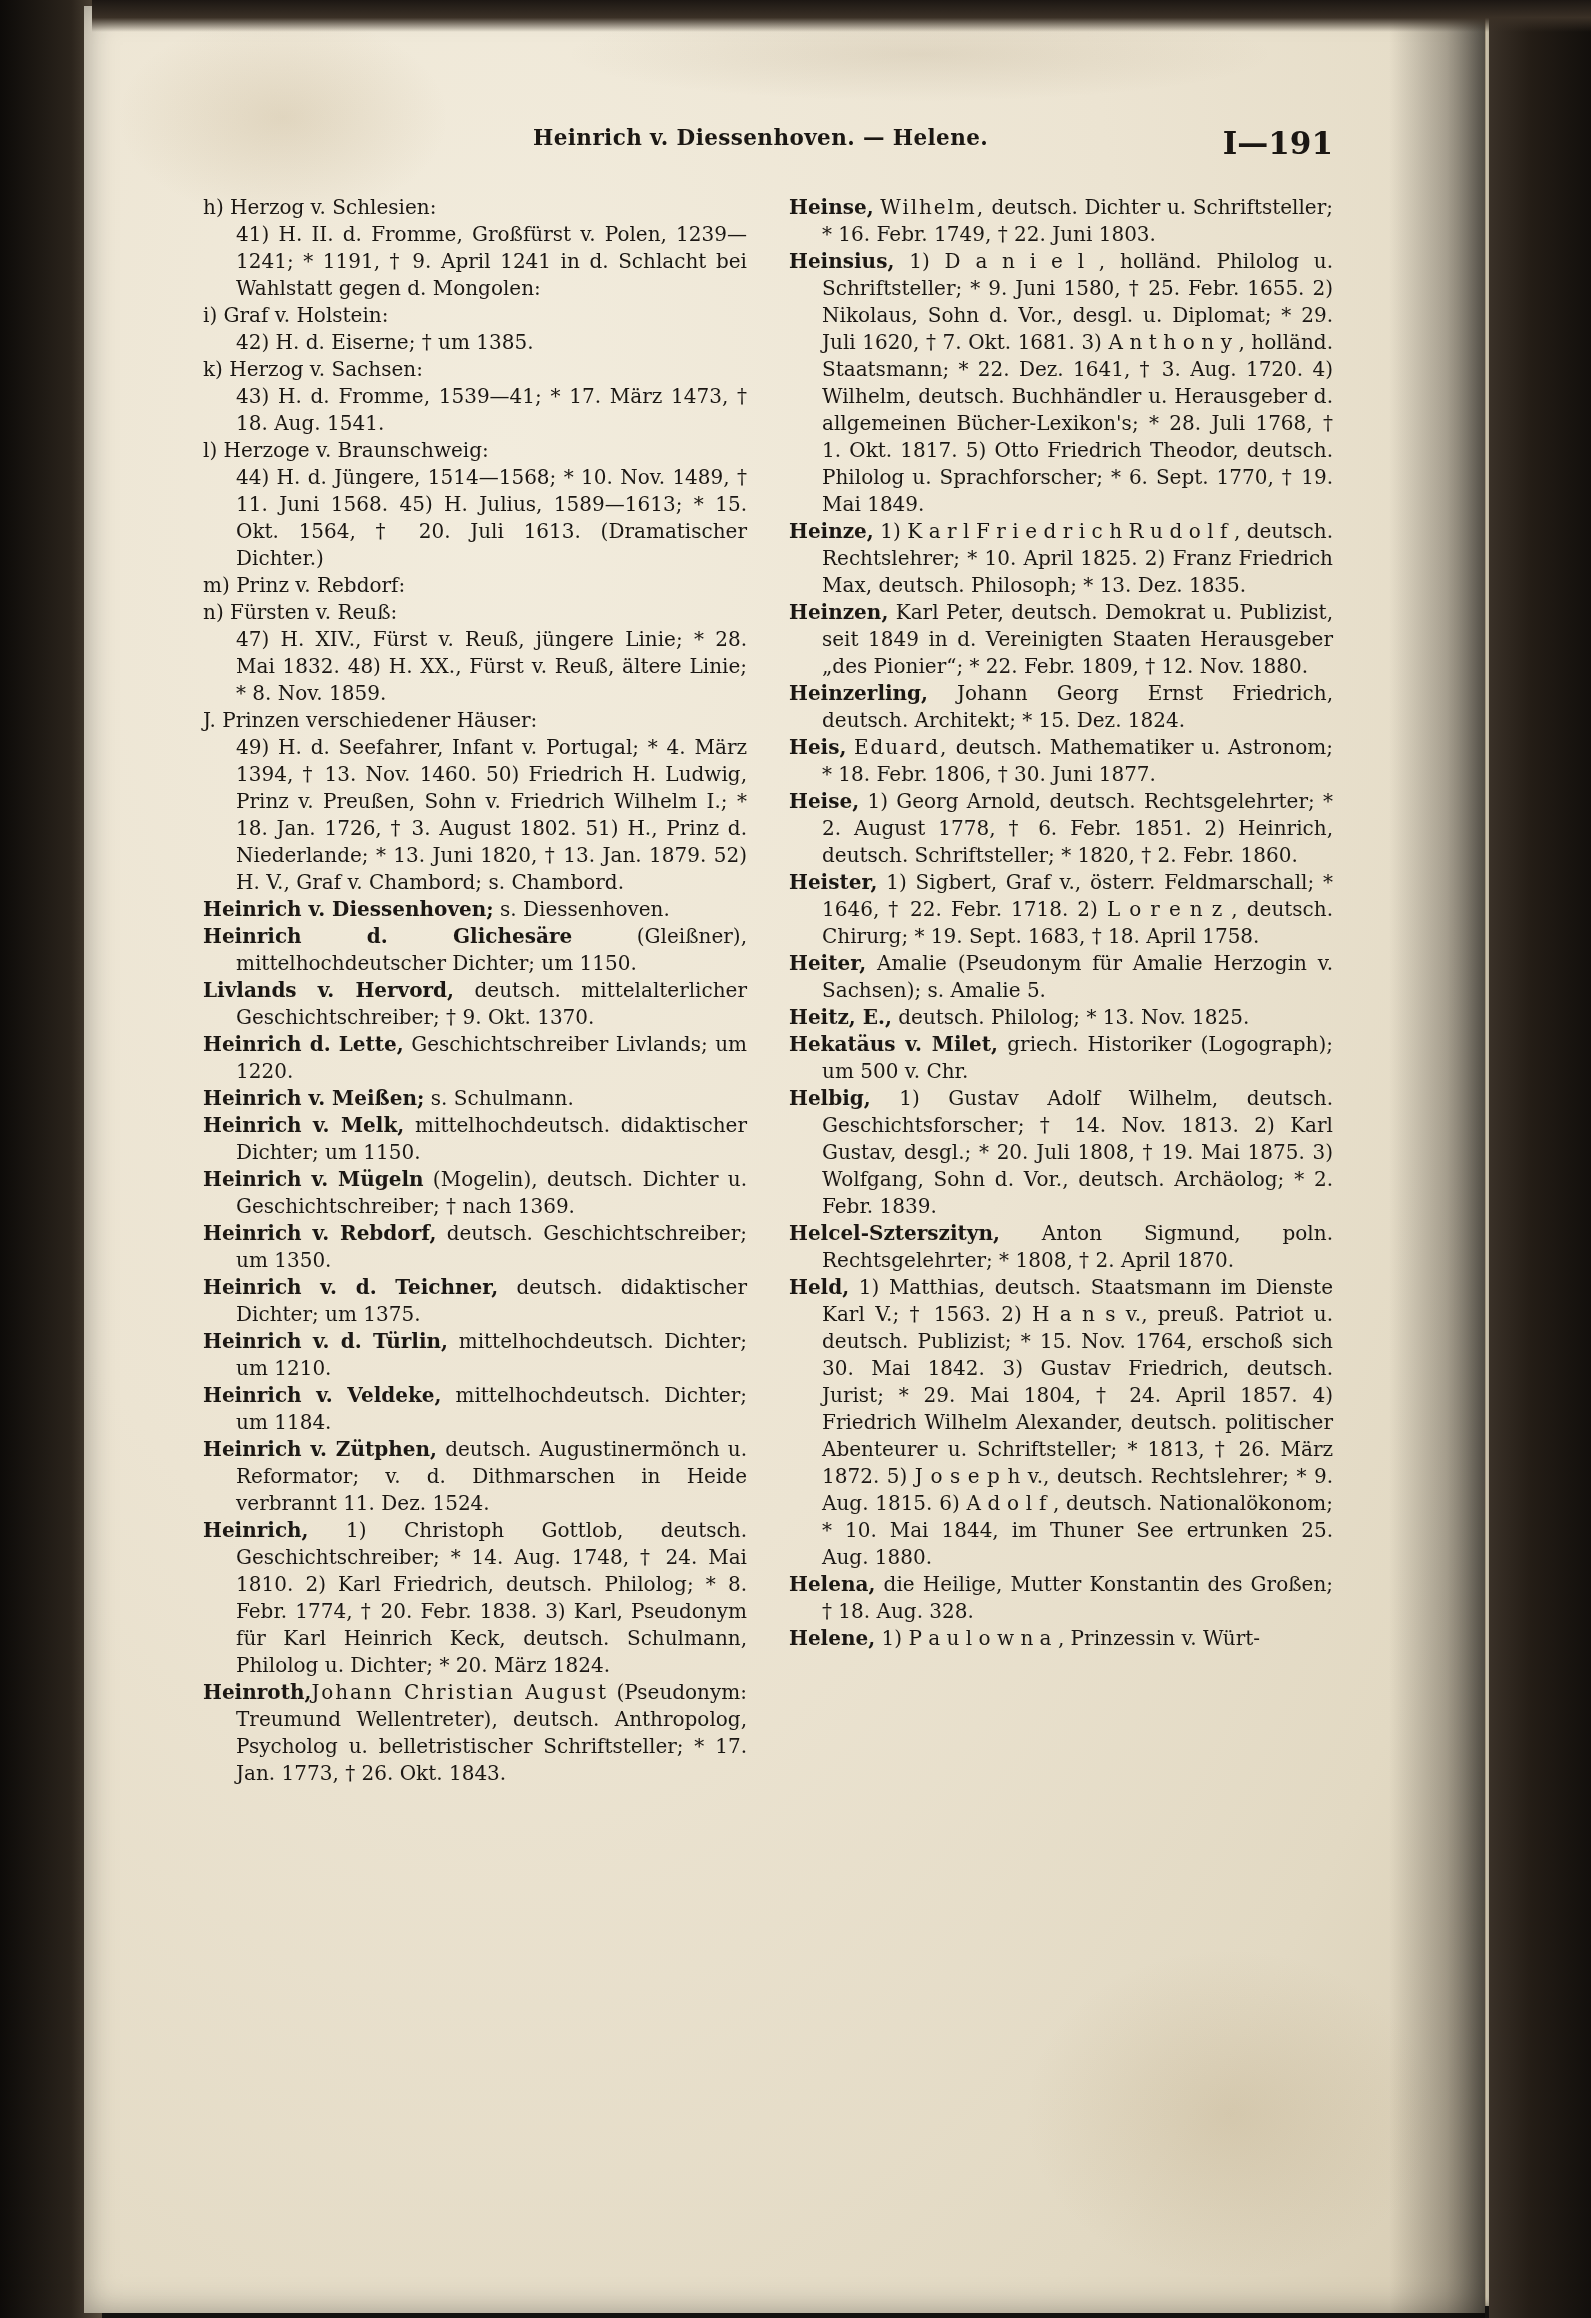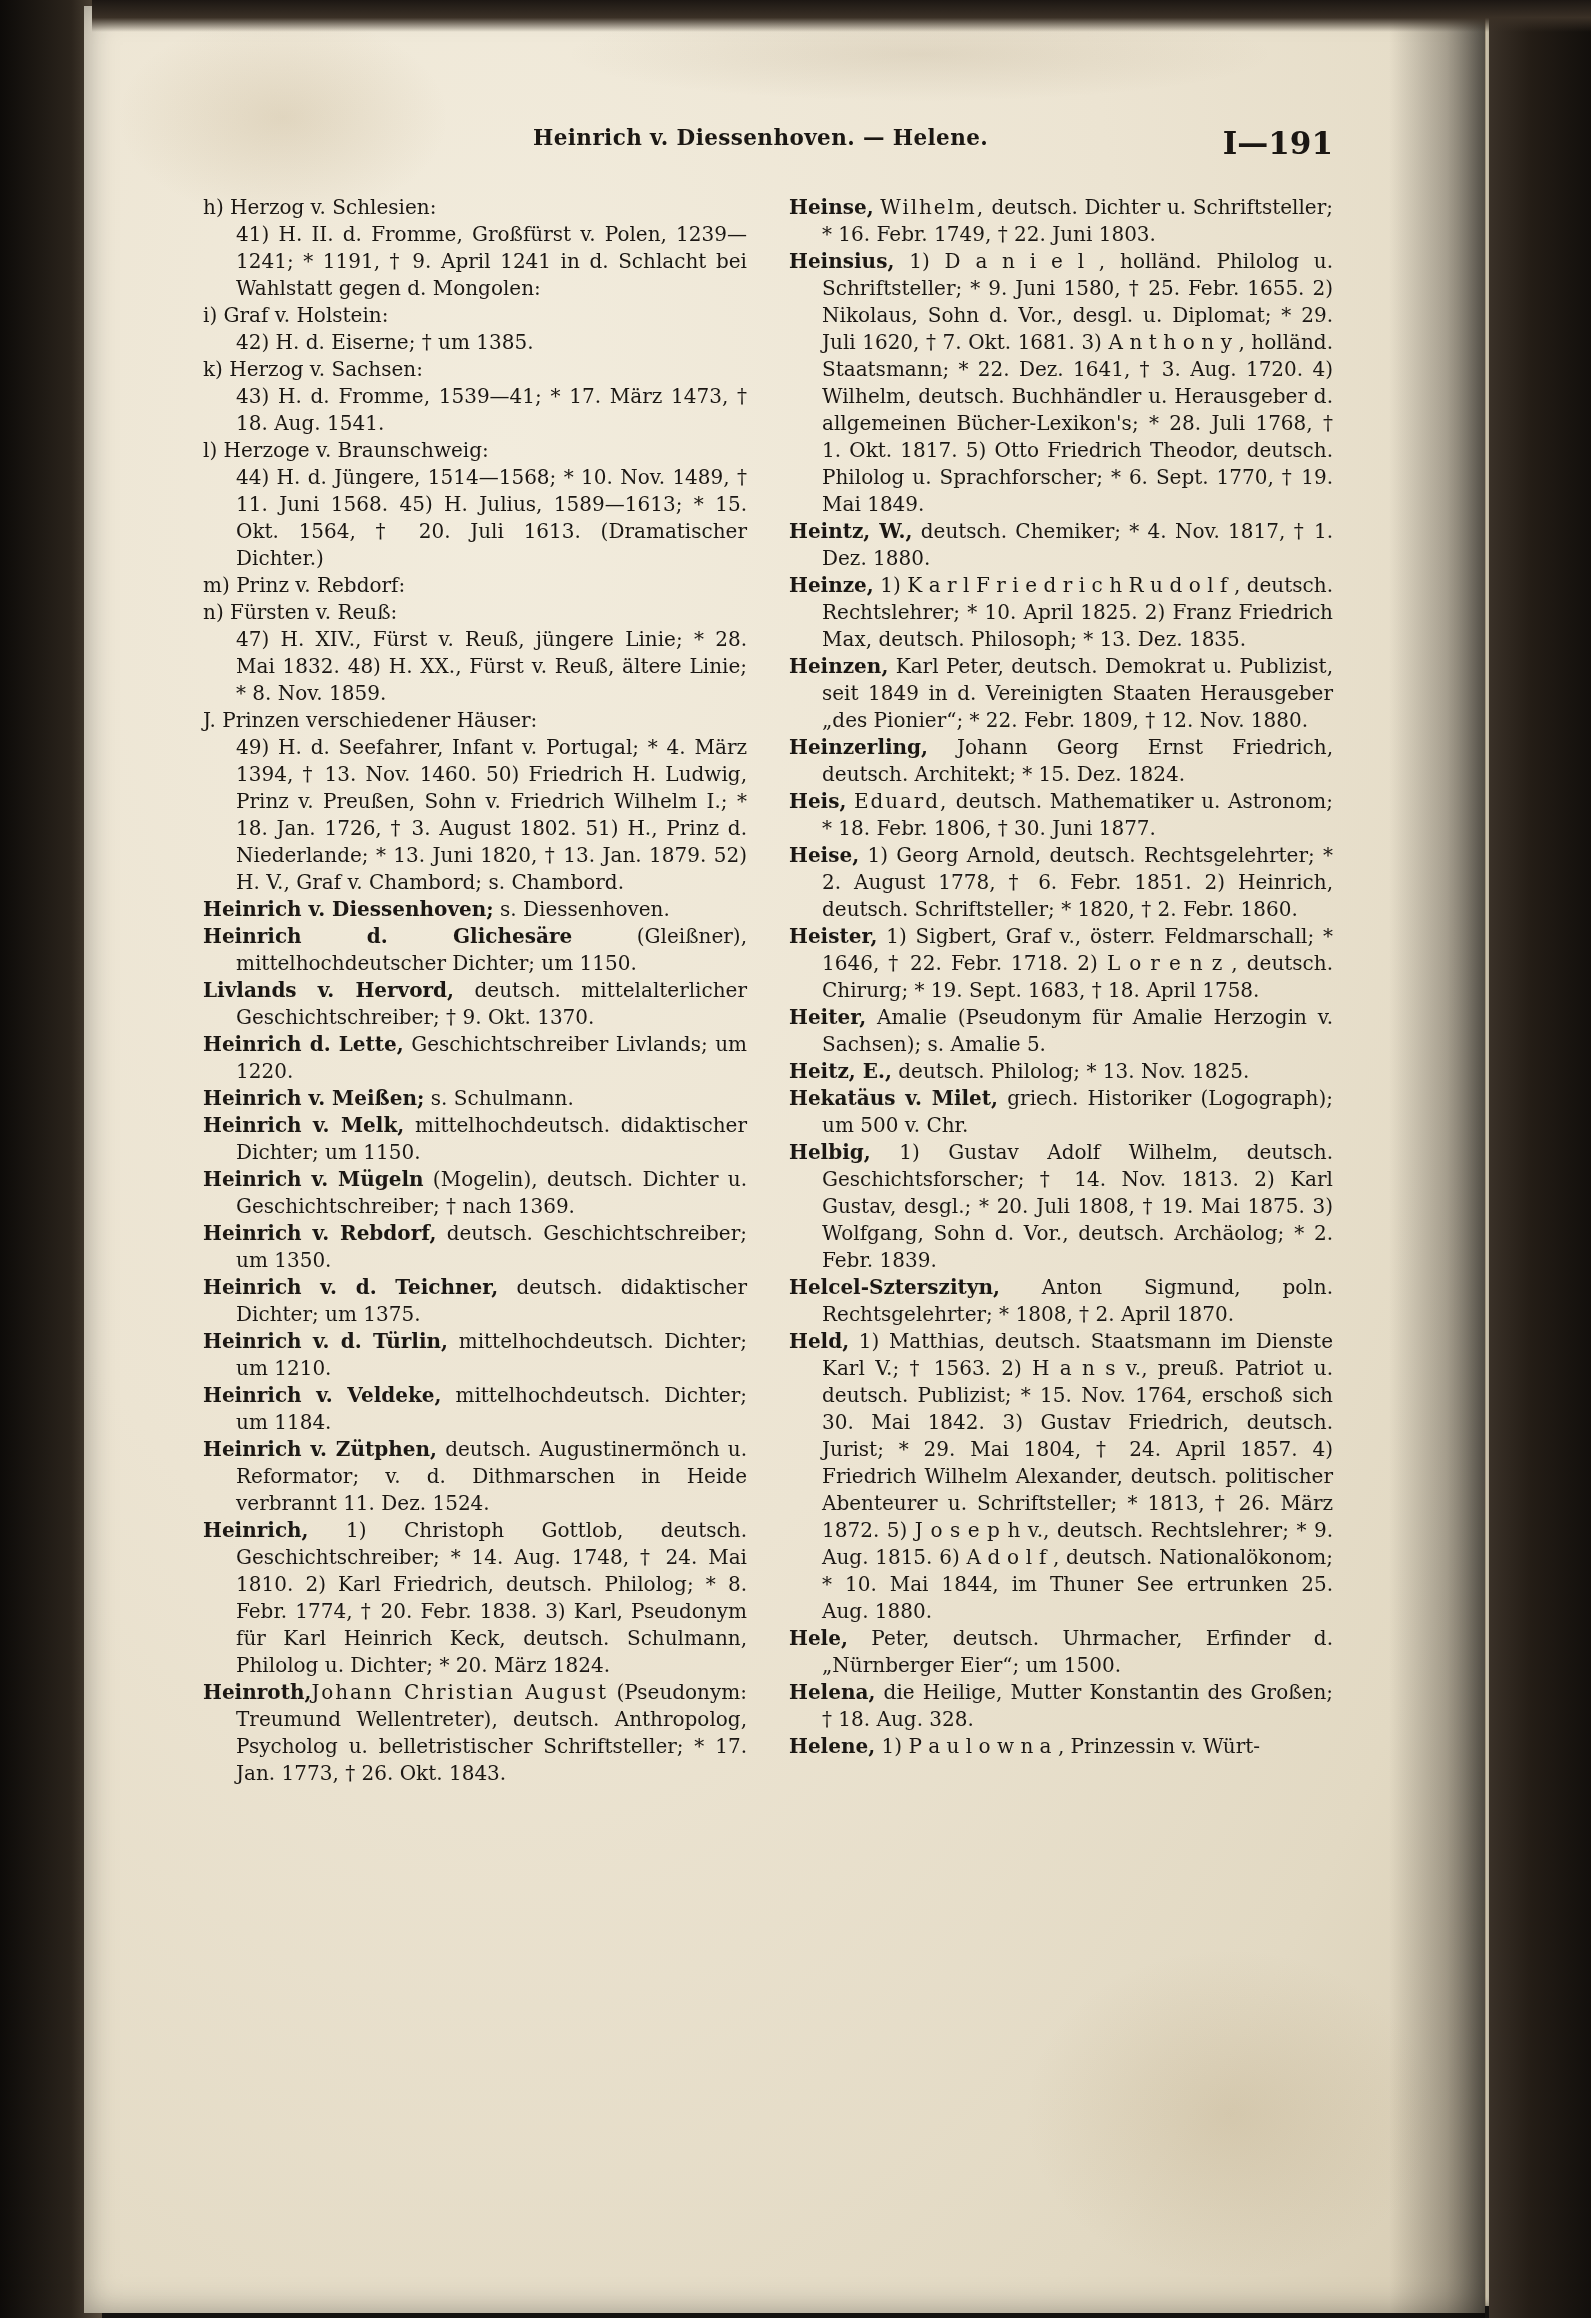--- a/index.html
+++ b/index.html
@@ -198,34 +198,32 @@
           <div class="entry"><span class="hang headword">Heinrich v. d. Türlin,</span><span> mittelhochdeutsch. Dichter; um 1210.</span></div>
           <div class="entry"><span class="hang headword">Heinrich v. Veldeke,</span><span> mittelhochdeutsch. Dichter; um 1184.</span></div>
           <div class="entry"><span class="hang headword">Heinrich v. Zütphen,</span><span> deutsch. Augustinermönch u. Reformator; v. d. Dithmarschen in Heide verbrannt 11. Dez. 1524.</span></div>
           <div class="entry"><span class="hang headword">Heinrich,</span><span> 1) Christoph Gottlob, deutsch. Geschichtschreiber; * 14. Aug. 1748, † 24. Mai 1810.  2) Karl Friedrich, deutsch. Philolog; * 8. Febr. 1774, † 20. Febr. 1838. 3) Karl, Pseudonym für Karl Heinrich Keck, deutsch. Schulmann, Philolog u. Dichter; * 20. März 1824.</span></div>
           <div class="entry"><span class="hang headword">Heinroth,</span><span class="spaced">Johann Christian August</span><span> (Pseudonym: Treumund Wellentreter), deutsch. Anthropolog, Psycholog u. belletristischer Schriftsteller; * 17. Jan. 1773, † 26. Okt. 1843.</span></div>
         </div>
 
         <div class="col right">
           <div class="entry"><span class="hang headword">Heinse,</span> <span class="spaced">Wilhelm,</span><span> deutsch. Dichter u. Schriftsteller; * 16. Febr. 1749, † 22. Juni 1803.</span></div>
           <div class="entry"><span class="hang headword">Heinsius,</span><span> 1) D a n i e l , holländ. Philolog u. Schriftsteller; * 9. Juni 1580, † 25. Febr. 1655.  2) Nikolaus, Sohn d. Vor., desgl. u. Diplomat; * 29. Juli 1620, † 7. Okt. 1681. 3) A n t h o n y , holländ. Staatsmann; * 22. Dez. 1641, † 3. Aug. 1720. 4) Wilhelm, deutsch. Buchhändler u. Herausgeber d. allgemeinen Bücher-Lexikon's; * 28. Juli 1768, † 1. Okt. 1817.  5) Otto Friedrich Theodor, deutsch. Philolog u. Sprachforscher; * 6. Sept. 1770, † 19. Mai 1849.</span></div>
-          <div class="entry"><span class="hang headword">Heintz, W.,</span><span> deutsch. Chemiker; * 4. Nov. 1817, † 1. Dez. 1880.</span></div>
           <div class="entry"><span class="hang headword">Heinze,</span><span> 1) K a r l  F r i e d r i c h  R u d o l f , deutsch. Rechtslehrer; * 10. April 1825. 2) Franz Friedrich Max, deutsch. Philosoph; * 13. Dez. 1835.</span></div>
           <div class="entry"><span class="hang headword">Heinzen,</span><span> Karl Peter, deutsch. Demokrat u. Publizist, seit 1849 in d. Vereinigten Staaten Herausgeber „des Pionier“; * 22. Febr. 1809, † 12. Nov. 1880.</span></div>
           <div class="entry"><span class="hang headword">Heinzerling,</span><span> Johann Georg Ernst Friedrich, deutsch. Architekt; * 15. Dez. 1824.</span></div>
           <div class="entry"><span class="hang headword">Heis,</span> <span class="spaced">Eduard,</span><span> deutsch. Mathematiker u. Astronom; * 18. Febr. 1806, † 30. Juni 1877.</span></div>
           <div class="entry"><span class="hang headword">Heise,</span><span> 1) Georg Arnold, deutsch. Rechtsgelehrter; * 2. August 1778, † 6. Febr. 1851. 2) Heinrich, deutsch. Schriftsteller; * 1820, † 2. Febr. 1860.</span></div>
           <div class="entry"><span class="hang headword">Heister,</span><span> 1) Sigbert, Graf v., österr. Feldmarschall; * 1646, † 22. Febr. 1718.  2) L o r e n z , deutsch. Chirurg; * 19. Sept. 1683, † 18. April 1758.</span></div>
           <div class="entry"><span class="hang headword">Heiter,</span><span> Amalie (Pseudonym für Amalie Herzogin v. Sachsen); s. Amalie 5.</span></div>
           <div class="entry"><span class="hang headword">Heitz, E.,</span><span> deutsch. Philolog; * 13. Nov. 1825.</span></div>
           <div class="entry"><span class="hang headword">Hekatäus v. Milet,</span><span> griech. Historiker (Logograph); um 500 v. Chr.</span></div>
           <div class="entry"><span class="hang headword">Helbig,</span><span> 1) Gustav Adolf Wilhelm, deutsch. Geschichtsforscher; † 14. Nov. 1813. 2) Karl Gustav, desgl.; * 20. Juli 1808, † 19. Mai 1875. 3) Wolfgang, Sohn d. Vor., deutsch. Archäolog; * 2. Febr. 1839.</span></div>
           <div class="entry"><span class="hang headword">Helcel-Szterszityn,</span><span> Anton Sigmund, poln. Rechtsgelehrter; * 1808, † 2. April 1870.</span></div>
           <div class="entry"><span class="hang headword">Held,</span><span> 1) Matthias, deutsch. Staatsmann im Dienste Karl V.; † 1563.  2) H a n s  v., preuß. Patriot u. deutsch. Publizist; * 15. Nov. 1764, erschoß sich 30. Mai 1842. 3) Gustav Friedrich, deutsch. Jurist; * 29. Mai 1804, † 24. April 1857.  4) Friedrich Wilhelm Alexander, deutsch. politischer Abenteurer u. Schriftsteller; * 1813, † 26. März 1872. 5) J o s e p h  v., deutsch. Rechtslehrer; * 9. Aug. 1815.  6) A d o l f , deutsch. Nationalökonom; * 10. Mai 1844, im Thuner See ertrunken 25. Aug. 1880.</span></div>
-          <div class="entry"><span class="hang headword">Hele,</span><span> Peter, deutsch. Uhrmacher, Erfinder d. „Nürnberger Eier“; um 1500.</span></div>
           <div class="entry"><span class="hang headword">Helena,</span><span> die Heilige, Mutter Konstantin des Großen; † 18. Aug. 328.</span></div>
           <div class="entry"><span class="hang headword">Helene,</span><span> 1) P a u l o w n a , Prinzessin v. Würt-</span></div>
         </div>
 
       </div>
     </div>
     <div id="gutter-shadow"></div>
   </div>
 
   <div id="head-edge"></div>

